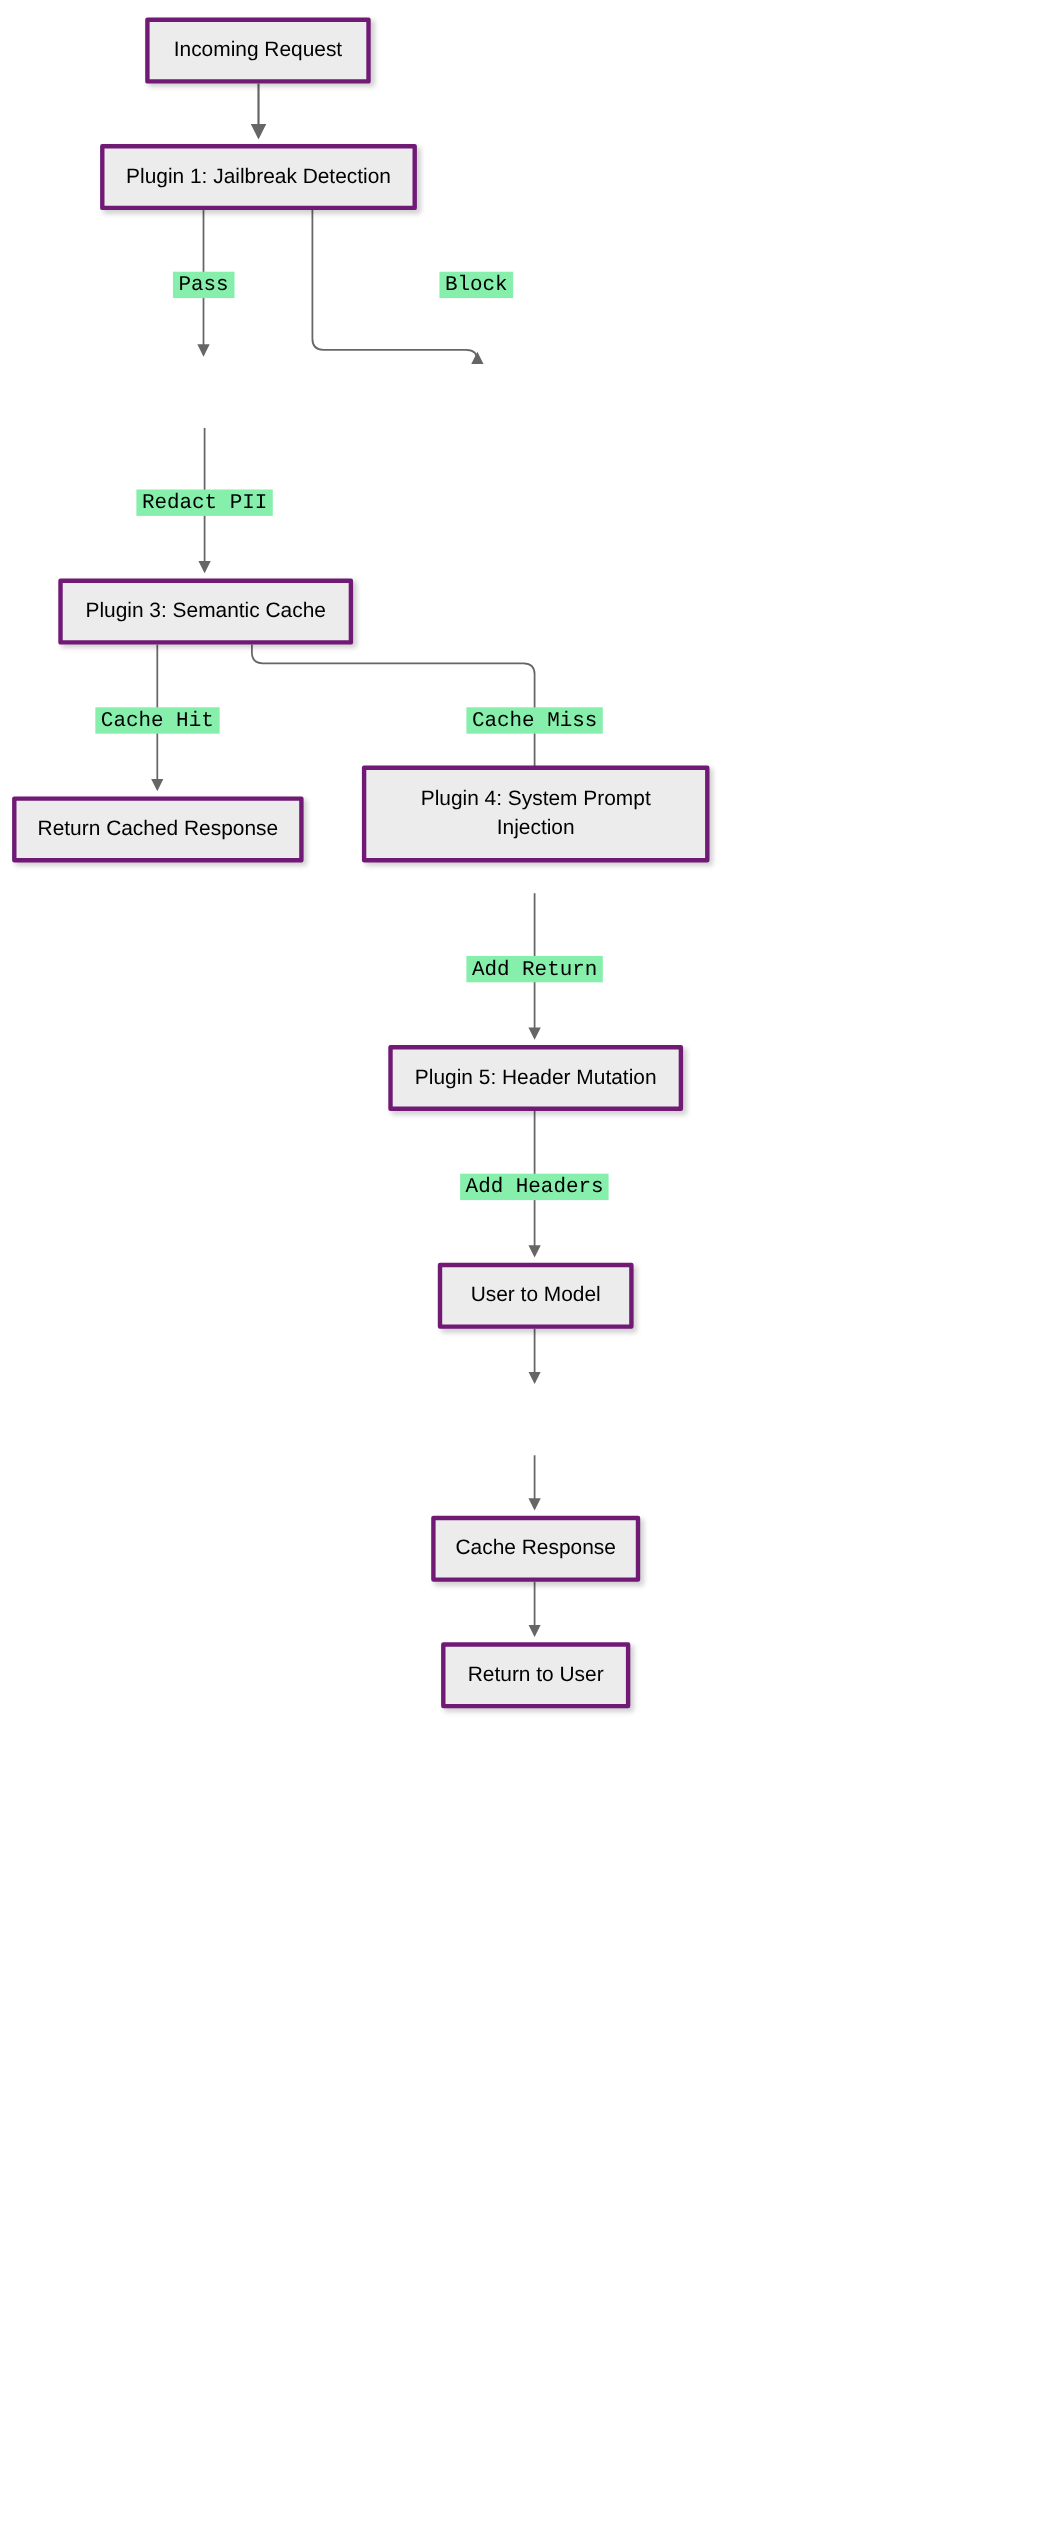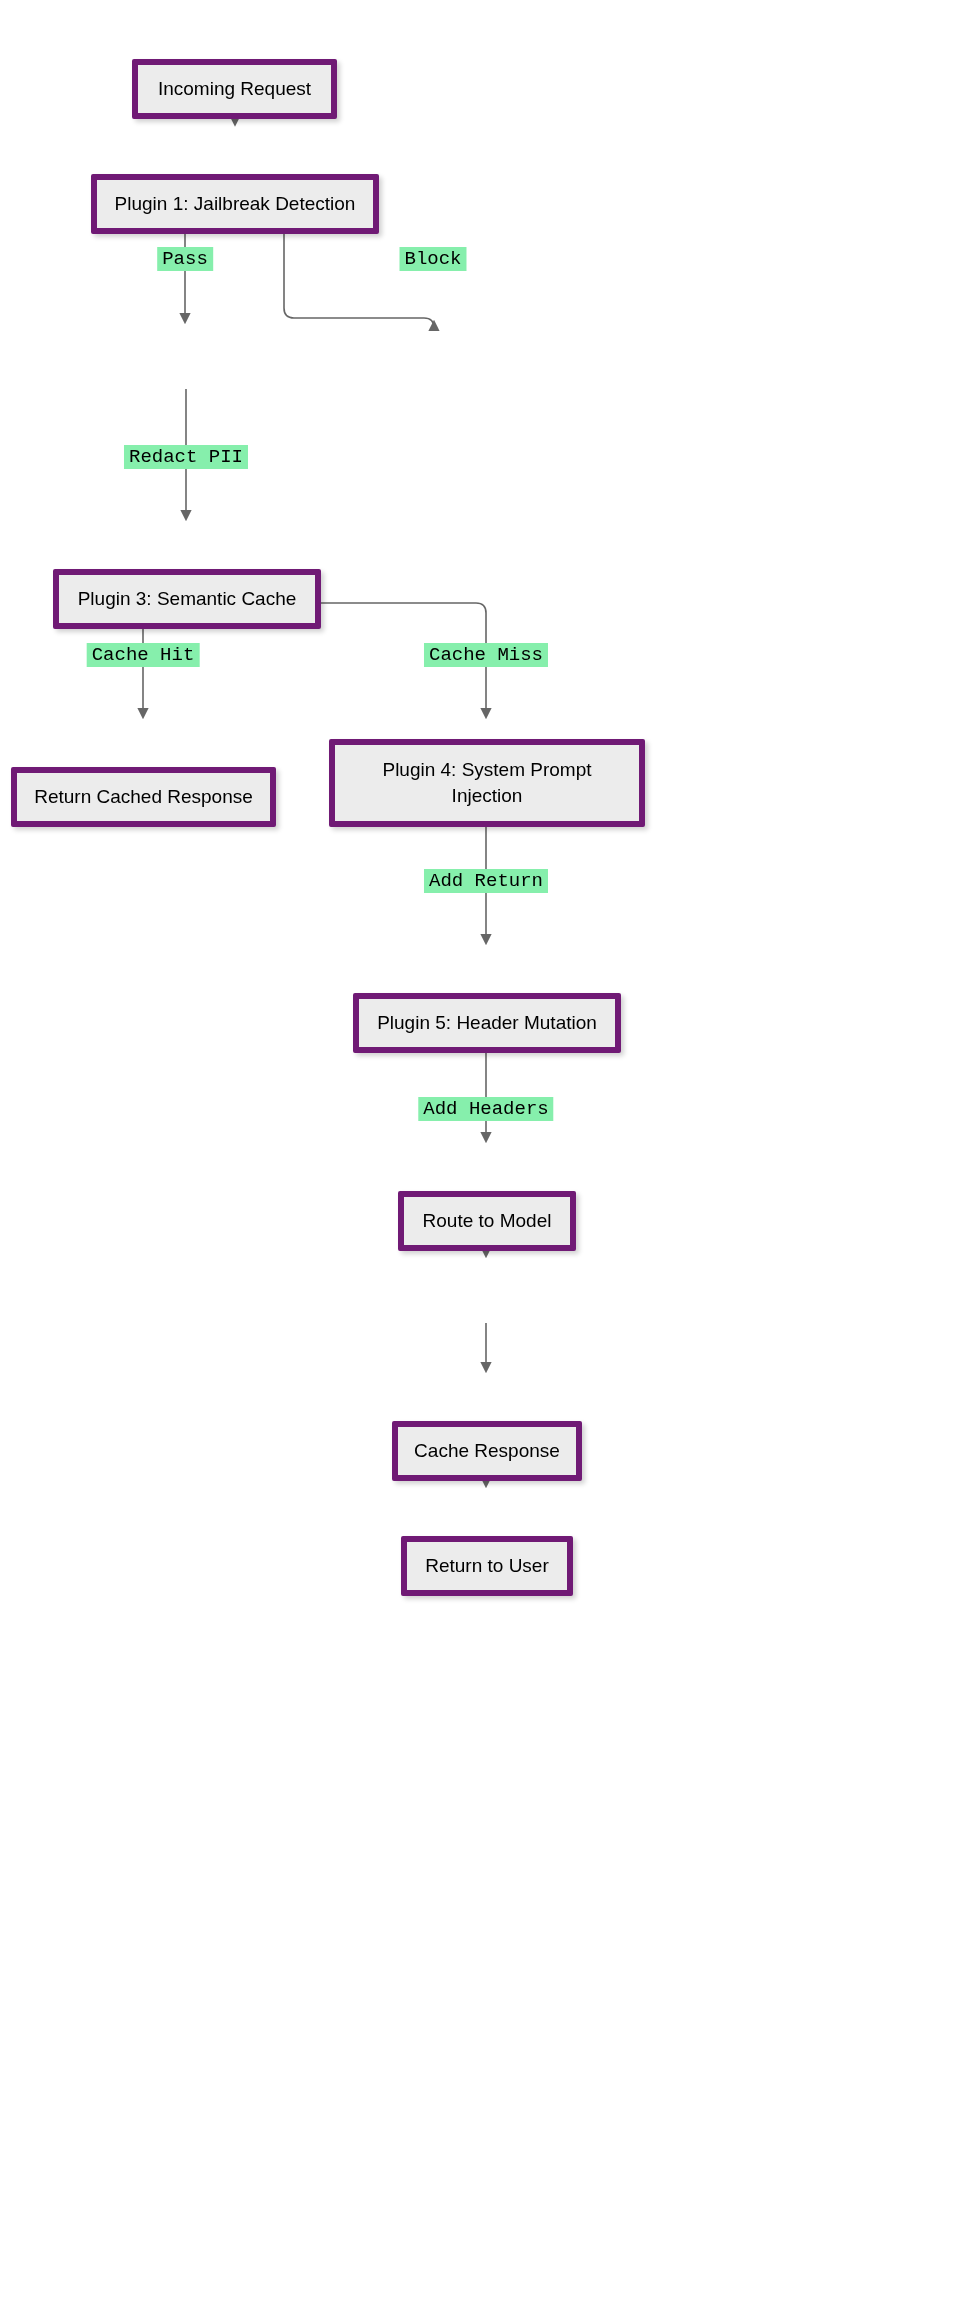--- a/index.html
+++ b/index.html
@@ -22,34 +22,33 @@
     left: 0;
     top: 0;
     width: 962px;
     height: 2304px;
     pointer-events: none;
   }
   .node {
     position: absolute;
     box-sizing: border-box;
     background: #ececec;
-    border: 6px solid #701a75;
+    border: 4px solid #701a75;
     border-radius: 2px;
     box-shadow: 3px 3px 5px rgba(0,0,0,0.18);
     display: flex;
     align-items: center;
     justify-content: center;
     text-align: center;
     color: #000000;
     font-size: 19px;
     line-height: 26px;
     font-family: "Liberation Sans", sans-serif;
     padding: 4px 12px;
     white-space: pre-line;
-    margin-top: 43px;
   }
   .edge-label {
     position: absolute;
     transform: translate(-50%, -50%);
     background: #86efac;
     color: #000000;
     font-size: 19px;
     line-height: 22px;
     font-family: Liberation Mono, monospace;
     padding: 1px 5px;
@@ -99,34 +98,34 @@
 
   <div class="node" style="left:53px; top:526px; width:268px; height:60px;">Plugin 3: Semantic Cache</div>
 
   <div class="node" style="left:11px; top:724px; width:265px; height:60px;">Return Cached Response</div>
 
   <div class="node" style="left:329px; top:696px; width:316px; height:88px;">Plugin 4: System Prompt
 Injection</div>
 
   <div class="node" style="left:353px; top:950px; width:268px; height:60px;">Plugin 5: Header Mutation</div>
 
-  <div class="node" style="left:398px; top:1148px; width:178px; height:60px;">Route to Model</div>
+  <div class="node" style="left:398px; top:1148px; width:178px; height:60px;">User to Model</div>
 
 
   <div class="node" style="left:392px; top:1378px; width:190px; height:60px;">Cache Response</div>
 
   <div class="node" style="left:401px; top:1493px; width:172px; height:60px;">Return to User</div>
 
   <div class="edge-label" style="left:185px; top:259px;">Pass</div>
 
   <div class="edge-label" style="left:433px; top:259px;">Block</div>
 
   <div class="edge-label" style="left:186px; top:457px;">Redact PII</div>
 
   <div class="edge-label" style="left:143px; top:655px;">Cache Hit</div>
 
   <div class="edge-label" style="left:486px; top:655px;">Cache Miss</div>
 
   <div class="edge-label" style="left:486px; top:881px;">Add Return</div>
 
-  <div class="edge-label" style="left:486px; top:1079px;margin-top:30px;">Add Headers</div>
+  <div class="edge-label" style="left:486px; top:1079px;">Add Headers</div>
 
 </div>
 
 </body></html>

